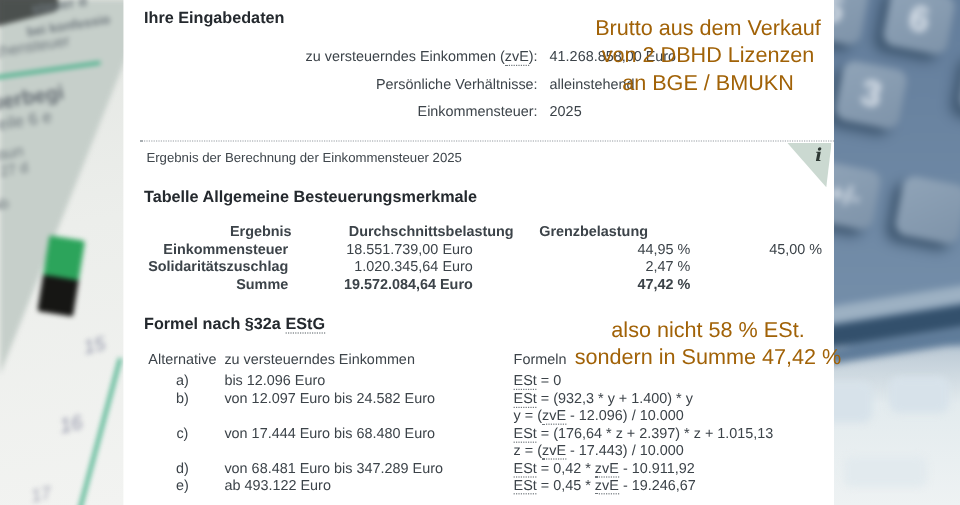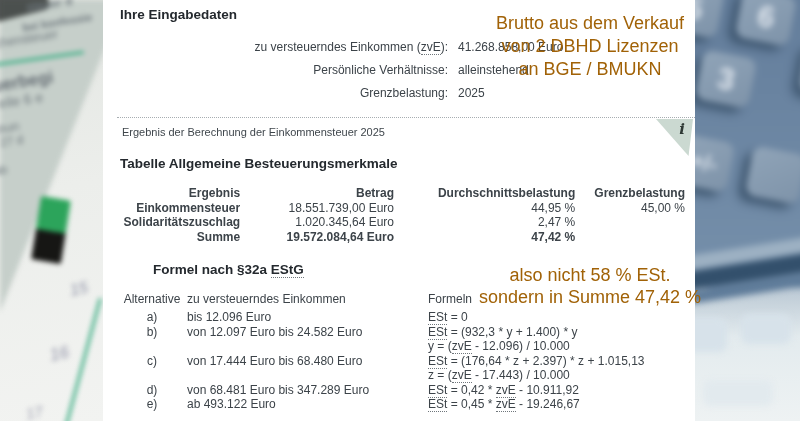--- a/index.html
+++ b/index.html
@@ -58,21 +58,21 @@
   .paper-blob{position:absolute;background:#d7e2ea;border-radius:8px;}
   .pb1{left:0px;top:330px;width:44px;height:34px;}
   .pb2{left:58px;top:326px;width:50px;height:30px;}
   .pb3{left:20px;top:392px;width:70px;height:26px;background:#e2eaee;}
 
   
   .content{position:absolute;left:103px;top:0;width:592px;height:421px;background:#ffffff;color:#3c4349;}
   .h-bold{position:absolute;margin:0;font-size:13.5px;font-weight:700;color:#24292e;white-space:nowrap;}
   .h-eingabe{left:17px;top:7px;}
   .h-tabelle{left:17px;top:156px;}
-  .h-formel{left:17px;top:262px;margin-left:33px;}
+  .h-formel{left:17px;top:262px;}
 
   .input-rows{position:absolute;left:0;top:35px;width:592px;}
   .irow{display:flex;height:23px;align-items:center;font-size:12px;}
   .ilabel{width:297px;text-align:right;margin-left:48px;}
   .ival{margin-left:10px;}
 
   .annot{position:absolute;color:#a16207;text-align:center;white-space:nowrap;
      transform:translateX(-50%);font-size:18px;}
   .annot-top{left:487px;top:12px;line-height:23px;}
   .annot-bottom{left:487px;top:264px;line-height:22px;}
@@ -154,21 +154,21 @@
     <div class="input-rows">
       <div class="irow">
         <span class="ilabel">zu versteuerndes Einkommen (<span class="abbr">zvE</span>):</span>
         <span class="ival">41.268.858,00 Euro</span>
       </div>
       <div class="irow">
         <span class="ilabel">Persönliche Verhältnisse:</span>
         <span class="ival">alleinstehend</span>
       </div>
       <div class="irow">
-        <span class="ilabel">Grenzbelastung:</span>
+        <span class="ilabel">Einkommensteuer:</span>
         <span class="ival">2025</span>
       </div>
     </div>
 
     <div class="annot annot-top">
       <div>Brutto aus dem Verkauf</div>
       <div>von 2 DBHD Lizenzen</div>
       <div>an BGE / BMUKN</div>
     </div>
 
@@ -177,21 +177,20 @@
       <span class="info-i">i</span>
     </div>
 
     <div class="result-note">Ergebnis der Berechnung der Einkommensteuer 2025</div>
 
     <h2 class="h-bold h-tabelle">Tabelle Allgemeine Besteuerungsmerkmale</h2>
 
     <div class="rtable">
       <div class="trow thead">
         <span class="tc1">Ergebnis</span>
-        <span class="tc2">Betrag</span>
         <span class="tc3">Durchschnittsbelastung</span>
         <span class="tc4">Grenzbelastung</span>
       </div>
       <div class="trow">
         <span class="tc1">Einkommensteuer</span>
         <span class="tc2">18.551.739,00 Euro</span>
         <span class="tc3">44,95 %</span>
         <span class="tc4">45,00 %</span>
       </div>
       <div class="trow">

